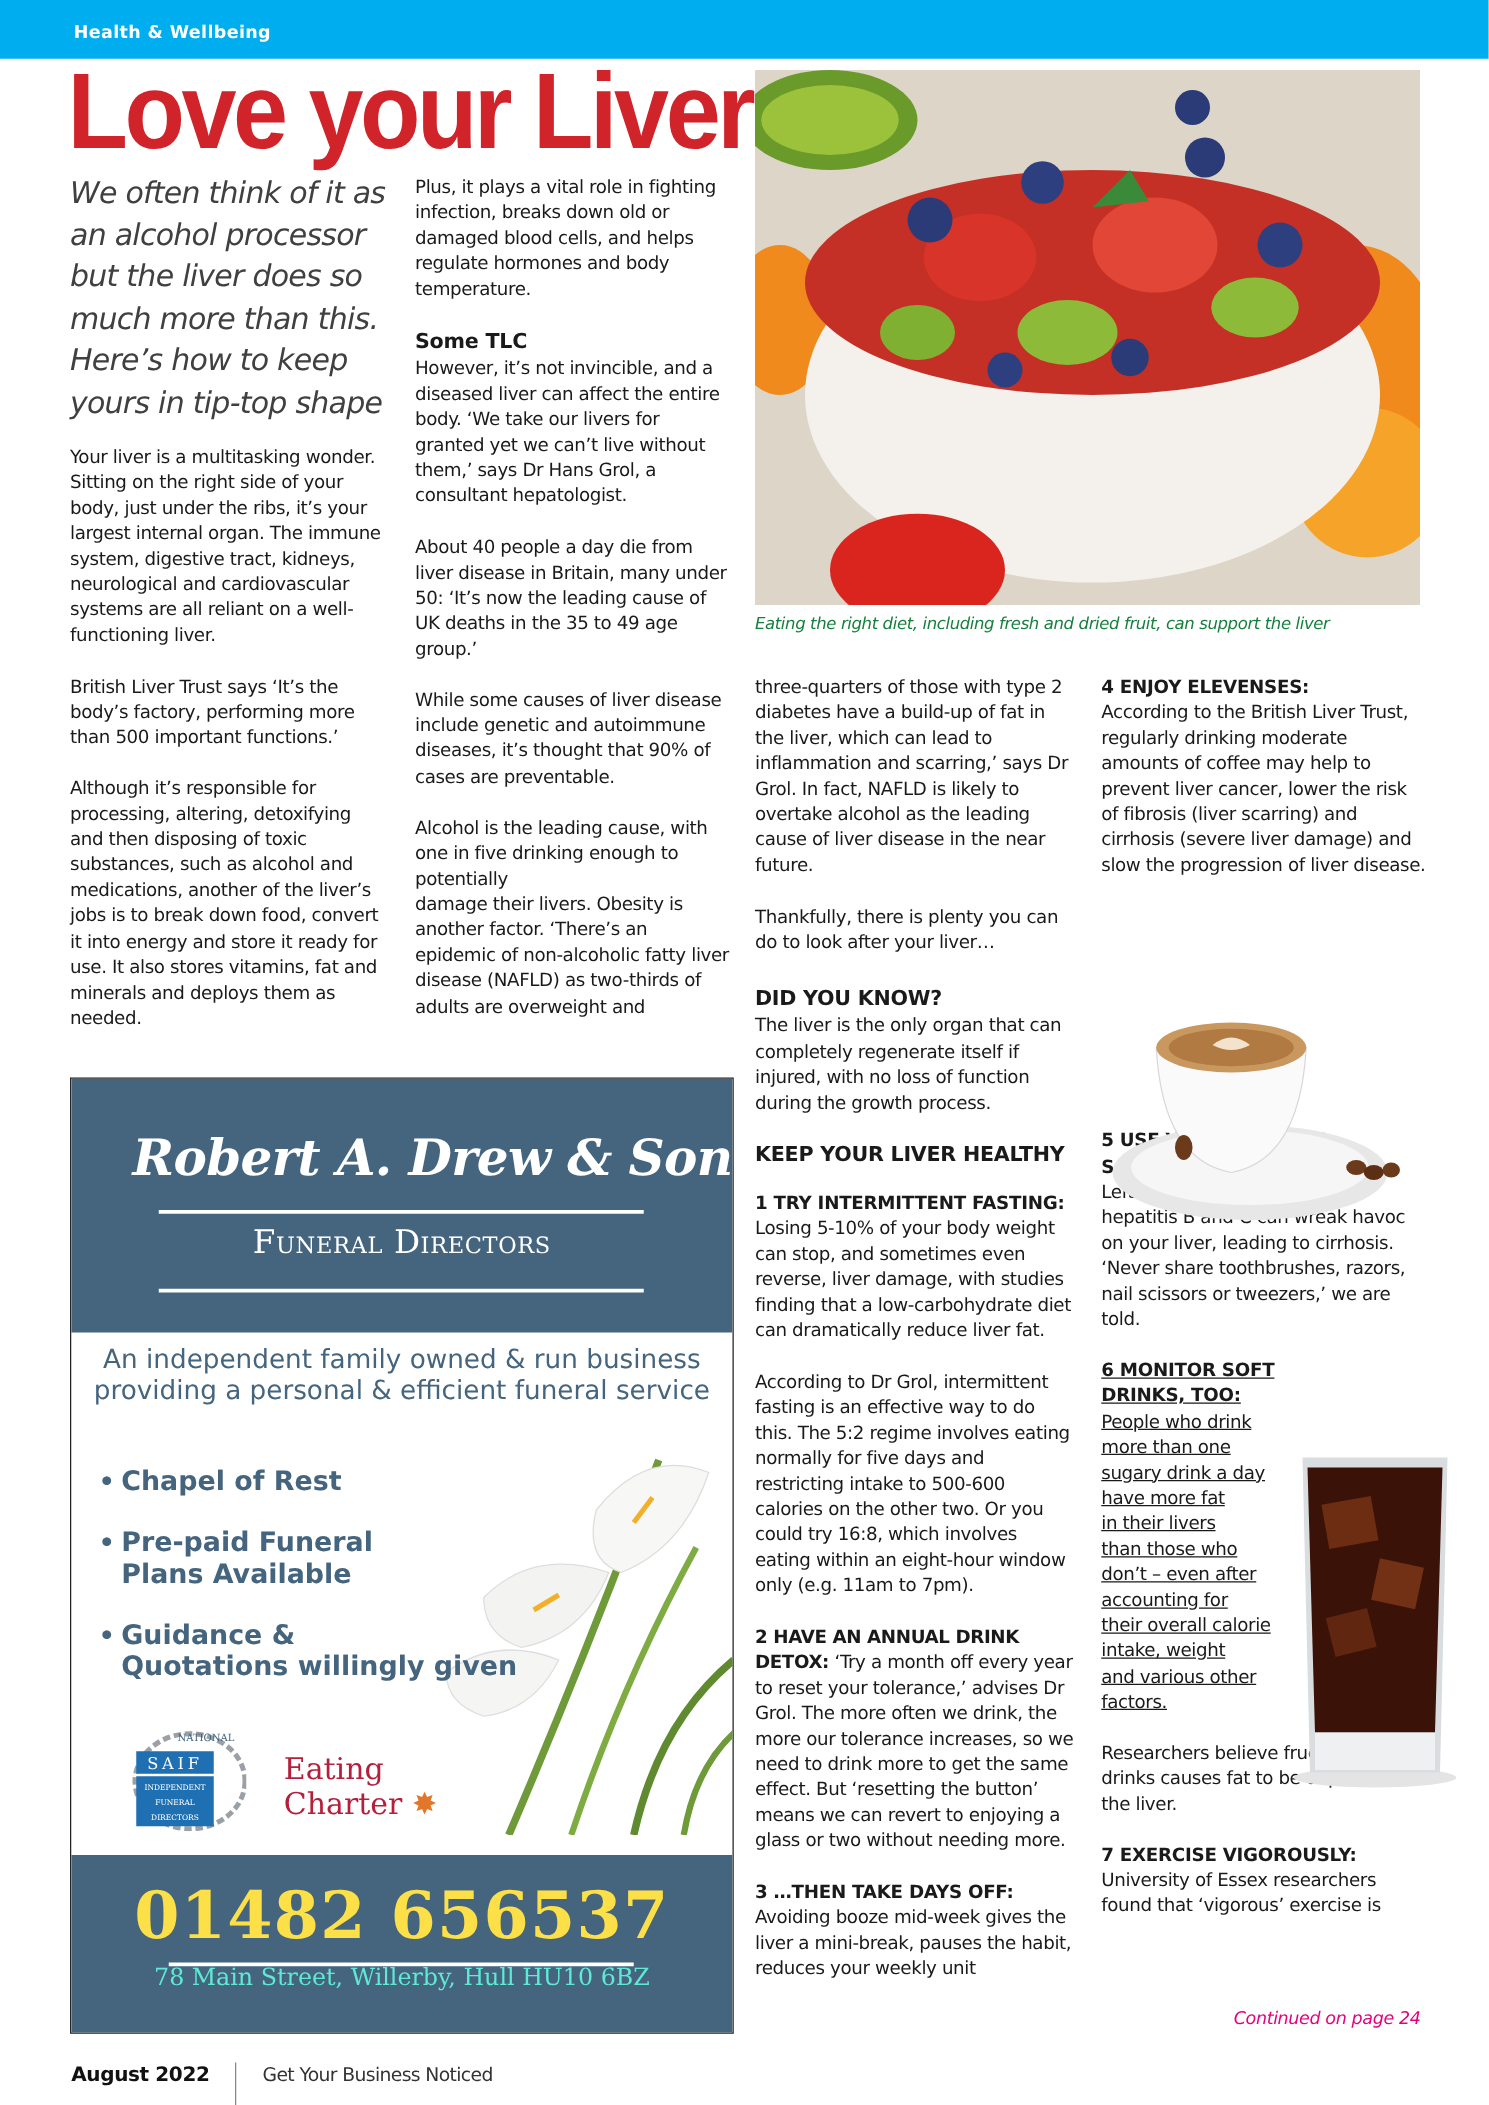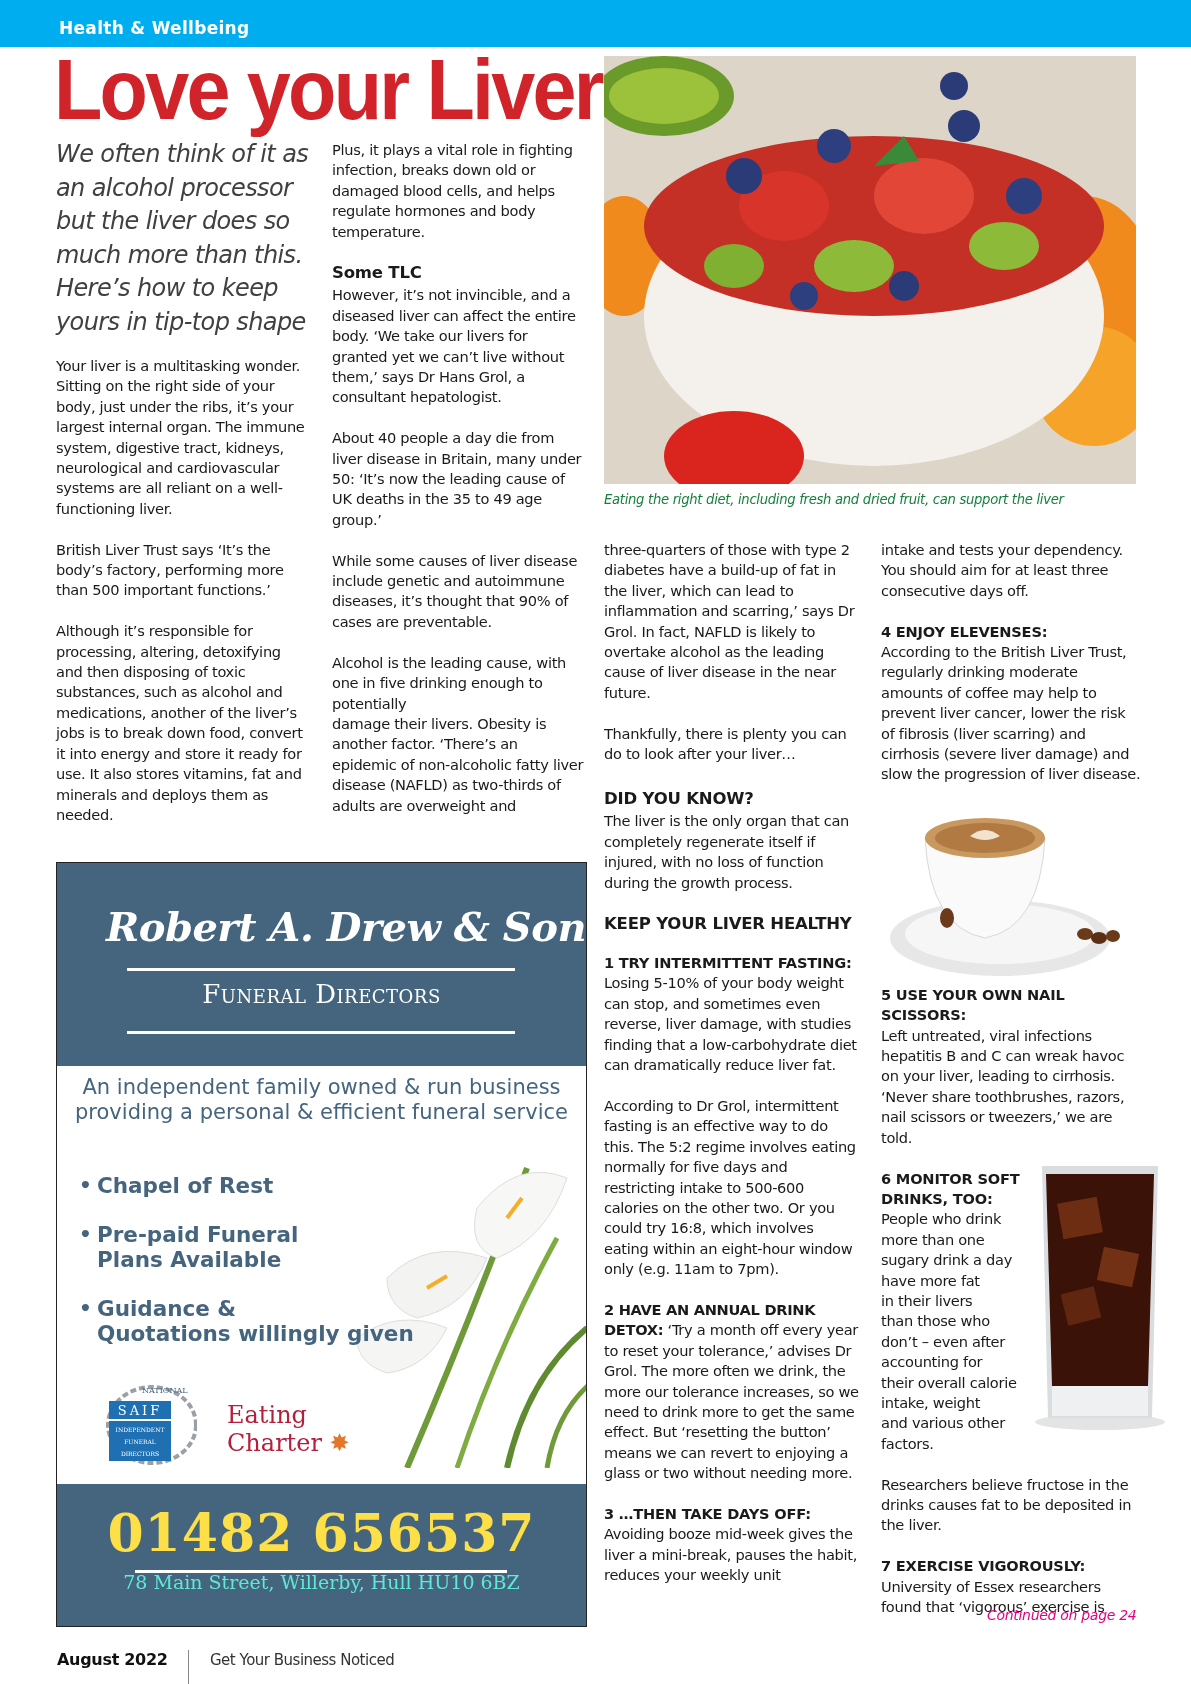--- a/index.html
+++ b/index.html
@@ -1,18 +1,18 @@
 <!DOCTYPE html>
 <html><head>
 <meta charset="utf-8">
 <style>
   * { margin: 0; padding: 0; box-sizing: border-box; }
   body { width: 1191px; height: 1684px; background: #ffffff; position: relative; overflow: hidden; font-family: "DejaVu Sans", sans-serif; color: #1a1a1a; }
   .topbar { position: absolute; left: 0; top: 0; width: 1191px; height: 47px; background: #00aeef; }
-  .section-label { position: absolute; left: 59px; top: 18px; font-family: "DejaVu Sans", sans-serif; font-weight: bold; font-size: 17px; color: #ffffff; letter-spacing: 0.3px; }
+  .section-label { position: absolute; left: 59px; top: 18px; font-family: "DejaVu Sans", sans-serif; font-weight: bold; font-size: 14px; color: #ffffff; letter-spacing: 0.3px; }
   .headline { position: absolute; left: 54px; top: 44px; font-family: "Liberation Sans", sans-serif; font-weight: bold; font-size: 86px; color: #d0232a; letter-spacing: -3px; transform: scaleX(0.92); transform-origin: left top; line-height: 1.05; }
   .standfirst { position: absolute; left: 56px; top: 138px; width: 260px; font-family: "DejaVu Sans", sans-serif; font-style: italic; font-size: 24px; line-height: 33.5px; letter-spacing: -0.6px; color: #404040; }
   .col { position: absolute; font-size: 14.6px; line-height: 20.4px; letter-spacing: -0.3px; color: #1a1a1a; }
   .col p { margin-bottom: 20.4px; }
   .col p.tight { margin-bottom: 0; }
   .col h3 { font-size: 16.5px; font-weight: bold; margin-bottom: 1px; line-height: 22px; letter-spacing: -0.2px; }
   .col h4 { font-size: 14.6px; font-weight: bold; line-height: 20.4px; letter-spacing: -0.2px; }
   .col b { font-weight: bold; }
   .c1 { left: 56px; top: 356px; width: 250px; }
   .c2 { left: 332px; top: 140px; width: 252px; }
@@ -110,30 +110,29 @@
   </div>
   <p>According to Dr Grol, intermittent fasting is an effective way to do this. The 5:2 regime involves eating normally for five days and restricting intake to 500-600 calories on the other two. Or you could try 16:8, which involves eating within an eight-hour window only (e.g. 11am to 7pm).</p>
   <p><b>2  HAVE AN ANNUAL DRINK DETOX:</b> <span>‘Try a month off every year to reset your tolerance,’ advises Dr Grol. The more often we drink, the more our tolerance increases, so we need to drink more to get the same effect. But ‘resetting the button’ means we can revert to enjoying a glass or two without needing more.</span></p>
   <div>
     <h4>3 …THEN TAKE DAYS OFF:</h4>
     <p class="tight">Avoiding booze mid-week gives the liver a mini-break, pauses the habit, reduces your weekly unit</p>
   </div>
 </div>
 
 <div class="col c4">
-  <p>intake and tests your dependency. You should aim for at least three consecutive days off.</p>
   <div>
     <h4>4  ENJOY ELEVENSES:</h4>
     <p style="margin-bottom:200px;">According to the British Liver Trust, regularly drinking moderate amounts of coffee may help to prevent liver cancer, lower the risk of fibrosis (liver scarring) and cirrhosis (severe liver damage) and slow the progression of liver disease.</p>
   </div>
   <div>
     <h4>5  USE YOUR OWN NAIL SCISSORS:</h4>
     <p>Left untreated, viral infections hepatitis B and C can wreak havoc on your liver, leading to cirrhosis. ‘Never share toothbrushes, razors, nail scissors or tweezers,’ we are told.</p>
   </div>
-  <div style="width:150px;">
+  <div style="width:150px;text-decoration:underline;">
     <h4>6  MONITOR SOFT DRINKS, TOO:</h4>
     <p>
       <span>People who drink</span><br>
       <span>more than one</span><br>
       <span>sugary drink a day</span><br>
       <span>have more fat</span><br>
       <span>in their livers</span><br>
       <span>than those who</span><br>
       <span>don’t – even after</span><br>
       <span>accounting for</span><br>

